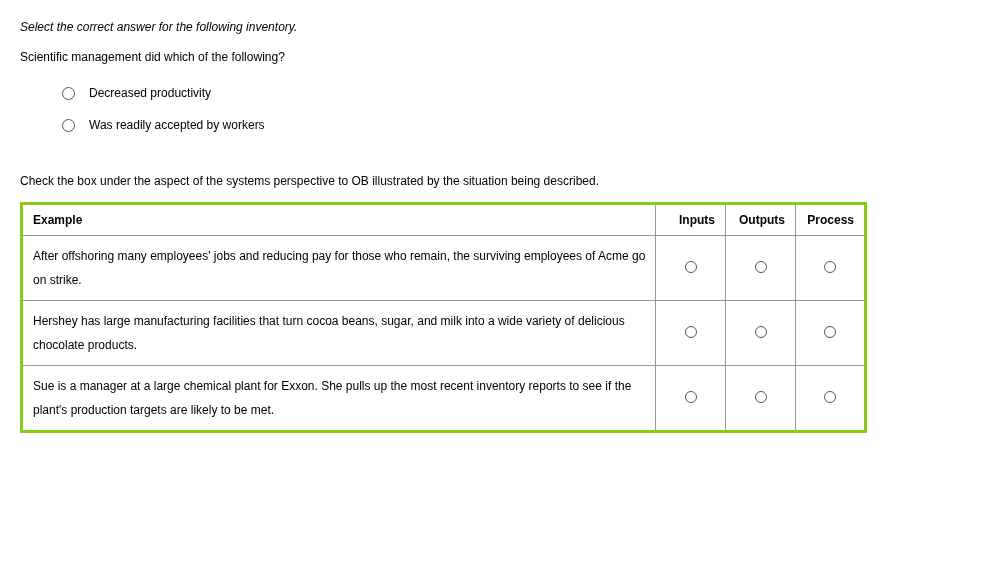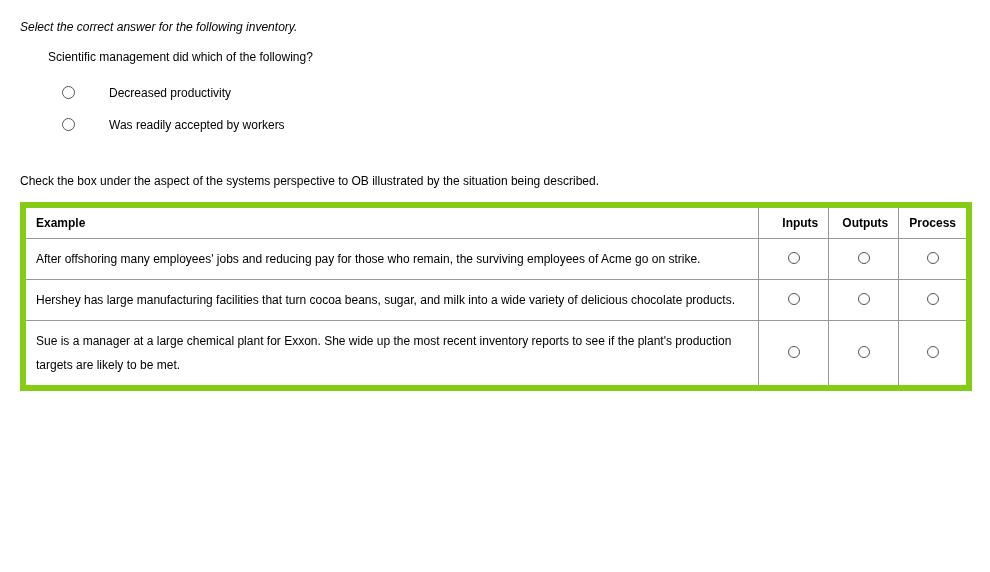--- a/index.html
+++ b/index.html
@@ -11,48 +11,46 @@
     margin: 0;
     padding: 20px;
     width: 990px;
   }
   .instruction {
     font-style: italic;
     margin-bottom: 16px;
   }
   .question-stem {
     margin-bottom: 22px;
-    margin-left: 28px;
   }
   .options {
     margin-left: 42px;
     margin-bottom: 42px;
   }
   .option-row {
     display: flex;
-    align-items: flex-start;
+    align-items: flex-end;
     margin-bottom: 18px;
-    gap: 20px;
   }
   .radio {
     width: 13px;
     height: 13px;
     border: 1.5px solid #555;
     border-radius: 50%;
     margin-right: 14px;
     flex-shrink: 0;
     cursor: pointer;
   }
   .instruction2 {
     margin-bottom: 14px;
   }
   table.matrix {
     border-collapse: collapse;
-    width: 952px;
-    border: 6px solid #84cc16;
+    width: 847px;
+    border: 3px solid #84cc16;
   }
   table.matrix th, table.matrix td {
     border: 1px solid #999;
     padding: 8px 10px;
     text-align: left;
     vertical-align: middle;
   }
   table.matrix th {
     font-weight: bold;
     background: #fff;
@@ -117,19 +115,19 @@
       <td class="cell-opt"><span class="tbl-radio"></span></td>
       <td class="cell-opt"><span class="tbl-radio"></span></td>
     </tr>
     <tr>
       <td class="cell-example">Hershey has large manufacturing facilities that turn cocoa beans, sugar, and milk into a wide variety of delicious chocolate products.</td>
       <td class="cell-opt"><span class="tbl-radio"></span></td>
       <td class="cell-opt"><span class="tbl-radio"></span></td>
       <td class="cell-opt"><span class="tbl-radio"></span></td>
     </tr>
     <tr>
-      <td class="cell-example">Sue is a manager at a large chemical plant for Exxon. She wide up the most recent inventory reports to see if the plant's production targets are likely to be met.</td>
+      <td class="cell-example">Sue is a manager at a large chemical plant for Exxon. She pulls up the most recent inventory reports to see if the plant's production targets are likely to be met.</td>
       <td class="cell-opt"><span class="tbl-radio"></span></td>
       <td class="cell-opt"><span class="tbl-radio"></span></td>
       <td class="cell-opt"><span class="tbl-radio"></span></td>
     </tr>
   </tbody>
 </table>
 
 </body></html>

